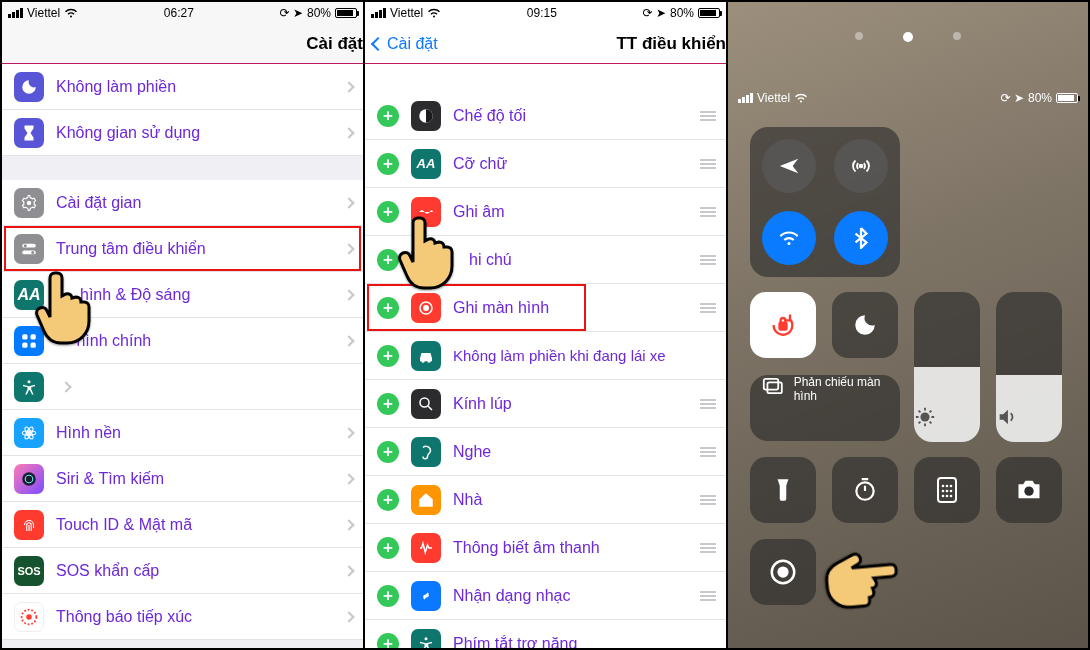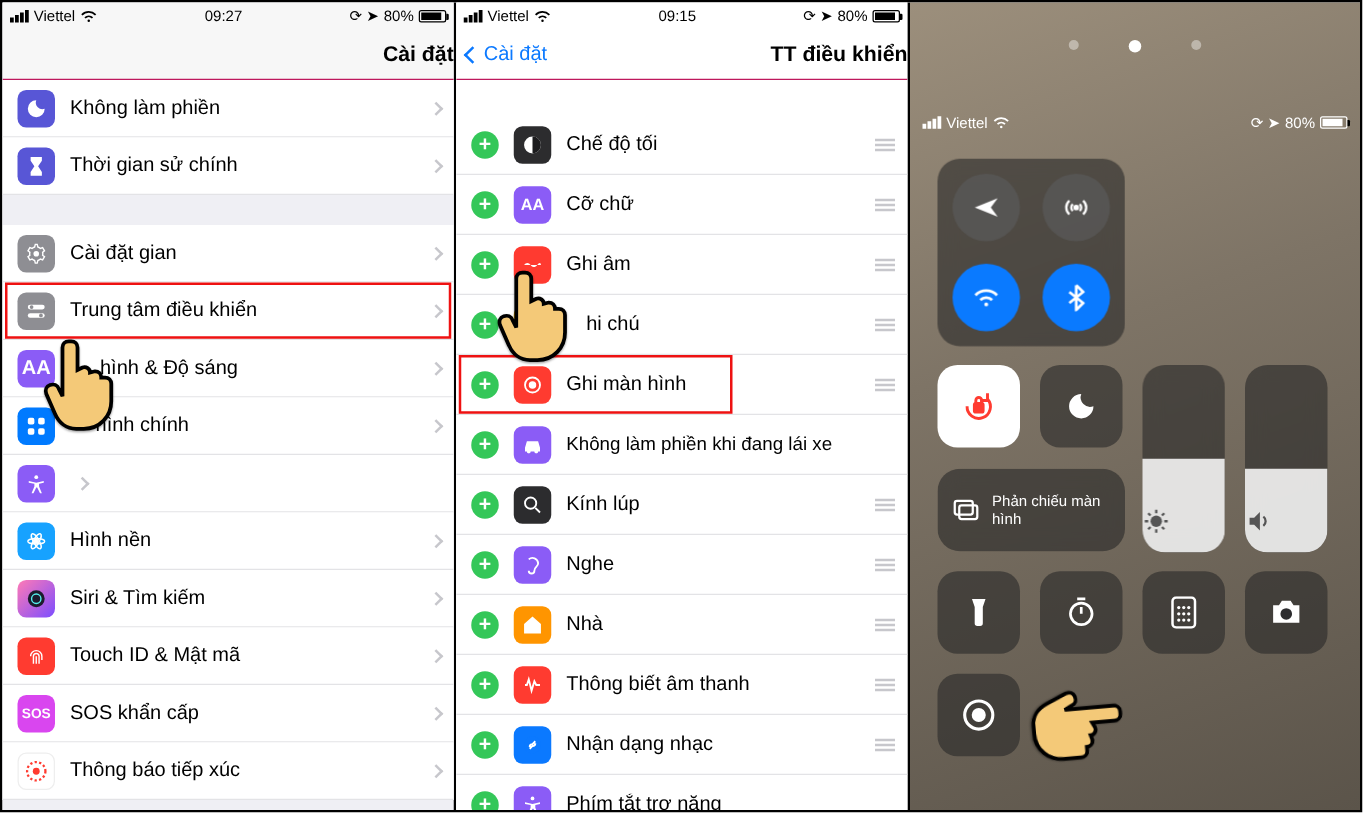--- a/index.html
+++ b/index.html
@@ -76,39 +76,39 @@
     border-bottom:1px solid #e3e3e6;
     position:relative;
   }
   .panel2 .row { height:48px; }
   .row .icon {
     width:30px; height:30px; border-radius:7px;
     display:flex; align-items:center; justify-content:center;
     margin-right:12px; flex-shrink:0;
     color:#fff; font-size:16px;
   }
-  .row .label { flex:1; font-size:16px; color:#000000; white-space:nowrap; overflow:hidden; }
+  .row .label { flex:1; font-size:16px; color:#6d28d9; white-space:nowrap; overflow:hidden; }
   .chev { width:8px; height:8px; border-right:2px solid #c7c7cc; border-top:2px solid #c7c7cc; transform:rotate(45deg); margin-left:6px; }
   .addbtn {
     width:22px; height:22px; border-radius:50%;
     background:#34c759; color:#fff;
     display:flex; align-items:center; justify-content:center;
     font-size:17px; font-weight:700; line-height:1;
     margin-right:12px; flex-shrink:0;
   }
   .drag { display:flex; flex-direction:column; gap:2px; margin-left:8px; }
   .drag span { width:16px; height:2px; background:#c7c7cc; display:block; }
 
   .hl-red { position:absolute; border:2px solid #e11; pointer-events:none; }
 
   
   .bg-purple{background:#5856d6;}
-  .bg-grey{background:#8e8e93;} .bg-blue{background:#8b5cf6;}
+  .bg-grey{background:#8e8e93;} .bg-blue{background:#0f766e;font-style:italic;}
   .bg-darkblue{background:#007aff;} .bg-red{background:#ff3b30;}
-  .bg-orange{background:#ff9500;} .bg-sos{background:#d946ef;} .bg-dgrey{background:#2c2c2e;}
+  .bg-orange{background:#ff9500;} .bg-sos{background:#14532d;} .bg-dgrey{background:#2c2c2e;}
   .bg-vred{background:#ff3a30;} .bg-yellow{background:#f7b500;}
   .bg-siri{background:linear-gradient(135deg,#ff7ab6,#7c4dff);}
   .bg-atom{background:#17a2ff;}
   .bg-shazam{background:#0b79ff;}
 
   
   .hand {
     position:absolute; width:70px; height:80px; pointer-events:none;
     z-index:50;
   }
@@ -166,21 +166,21 @@
             <span></span>
             <span></span>
           </span>
         <span>Viettel</span>
         <span>
             <svg width="14" height="10" viewBox="0 0 14 10">
               <path d="M7 9.5a1 1 0 100-2 1 1 0 000 2zM3.5 5.8a5 5 0 017 0l-1 1a3.6 3.6 0 00-5 0zM1 3.3a8.5 8.5 0 0112 0l-1 1a7 7 0 00-10 0z" fill="#000"></path>
             </svg>
           </span>
       </div>
-      <div>09:27</div>
+      <div>06:27</div>
       <div class="sb-right">
         <span>⟳ ➤</span>
         <span>80%</span>
         <span class="battery">
             <span class="fill"></span>
           </span>
       </div>
     </div>
     <div class="navhead">
         <span>Cài đặt</span>
@@ -195,21 +195,21 @@
           </div>
         <div class="label">Không làm phiền</div>
         <div class="chev"></div>
       </div>
       <div class="row">
         <div class="icon bg-purple">
             <svg width="18" height="18" viewBox="0 0 24 24" fill="#fff">
               <path d="M6 2h12v4l-4 6 4 6v4H6v-4l4-6-4-6z"></path>
             </svg>
           </div>
-        <div class="label">Thời gian sử chính</div>
+        <div class="label">Không gian sử dụng</div>
         <div class="chev"></div>
       </div>
       <div class="group-gap"></div>
       <div class="row">
         <div class="icon bg-grey">
             <svg width="18" height="18" viewBox="0 0 24 24" fill="#fff">
               <circle cx="12" cy="12" r="3"></circle>
               <path d="M19 12a7 7 0 00-.2-1.6l2-1.5-2-3.4-2.3.9a7 7 0 00-2.8-1.6L13 2h-2l-.7 2.8a7 7 0 00-2.8 1.6l-2.3-.9-2 3.4 2 1.5A7 7 0 005 12a7 7 0 00.2 1.6l-2 1.5 2 3.4 2.3-.9a7 7 0 002.8 1.6L11 22h2l.7-2.8a7 7 0 002.8-1.6l2.3.9 2-3.4-2-1.5A7 7 0 0019 12z" fill="none" stroke="#fff" stroke-width="1.5"></path>
             </svg>
           </div>
@@ -607,21 +607,21 @@
       <div class="tile" style="left:246px; top:165px; width:66px; height:150px; overflow:hidden;">
         <div style="position:absolute; left:0; right:0; bottom:0; height:45%; background:rgba(255,255,255,.85);"></div>
         <div style="position:absolute; left:0; right:0; bottom:14px; text-align:center;">
             <svg width="22" height="22" viewBox="0 0 24 24" fill="#555">
               <path d="M4 9v6h4l5 5V4L8 9z"></path>
               <path d="M16 8a5 5 0 010 8" fill="none" stroke="#555" stroke-width="2"></path>
             </svg>
           </div>
       </div>
 
-      <div class="tile" style="left:0; top:248px; width:150px; height:66px; display:flex; align-items:center; gap:10px; padding:0 12px;">
+      <div class="tile" style="left:0; top:248px; width:150px; height:66px; display:flex; align-items:flex-start; gap:10px; padding:0 12px;">
         <svg width="26" height="22" viewBox="0 0 24 20" fill="none" stroke="#fff" stroke-width="2">
             <rect x="2" y="2" width="16" height="12" rx="2"></rect>
             <rect x="6" y="6" width="16" height="12" rx="2"></rect>
           </svg>
         <span class="cc-label" style="text-align:left; line-height:1.2;">Phản chiếu màn hình</span>
       </div>
 
       <div class="cc-small" style="position:absolute; left:0; top:330px;">
           <svg width="20" height="26" viewBox="0 0 16 24" fill="#fff">
             <path d="M3 2h10l-2 6v12a2 2 0 01-2 2H7a2 2 0 01-2-2V8z"></path>

